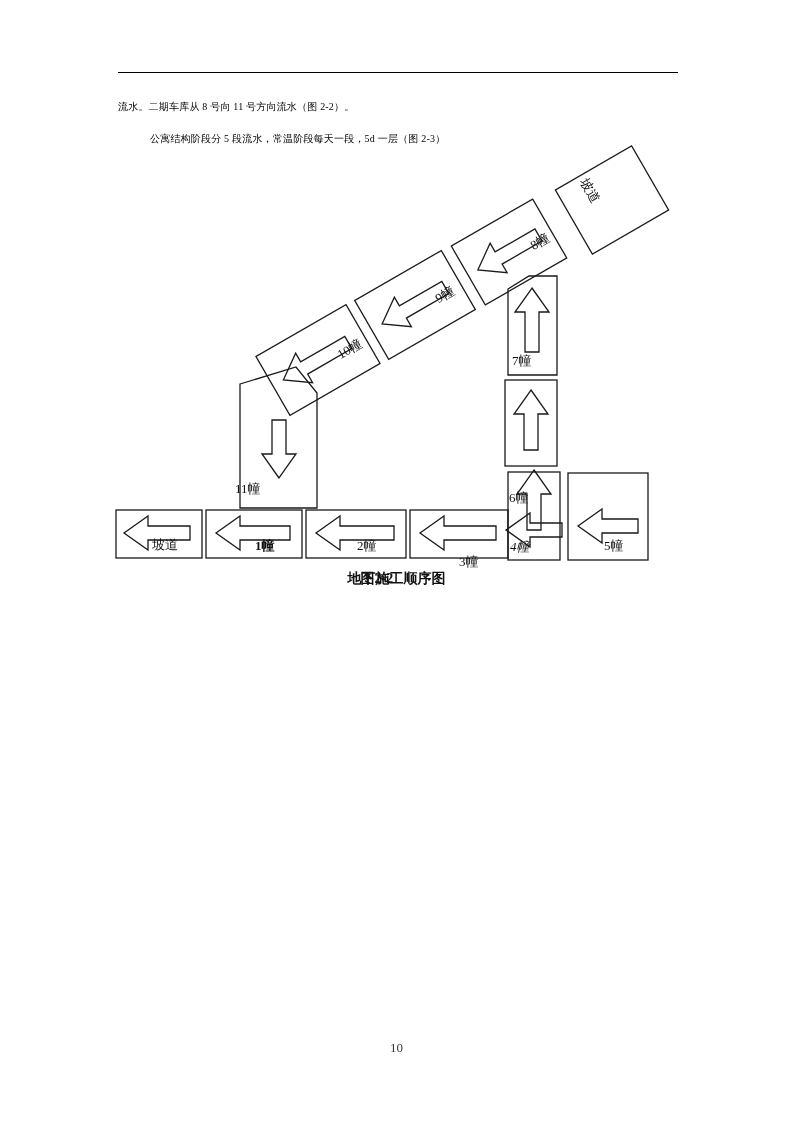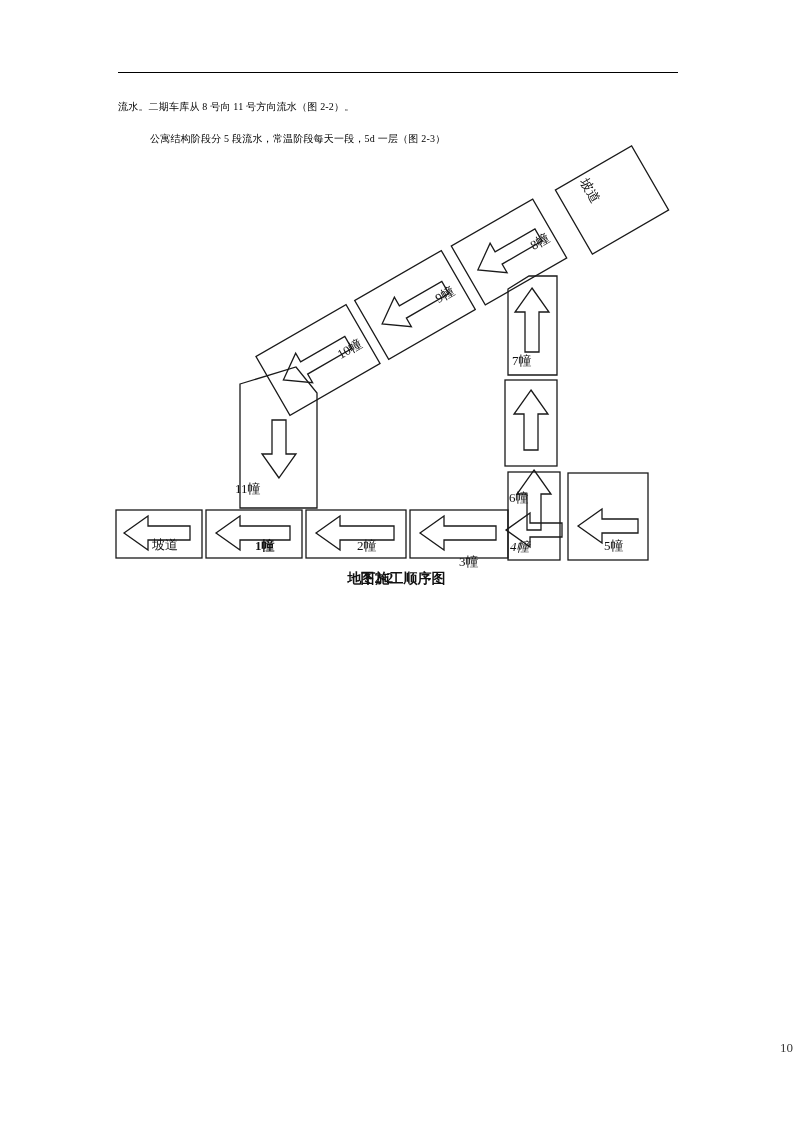--- a/index.html
+++ b/index.html
@@ -26,21 +26,21 @@
     line-height:30px;
     letter-spacing:0.2px;
     white-space:nowrap;
   }
   .para-1{left:118px;top:92px;}
   .para-2{left:150px;top:124px;}
 
   
   .page-number{
     position:absolute;left:0;top:1040px;width:793px;
-    text-align:right;font-size:13px;color:#3a3a3a;font-family:Liberation Serif, serif;
+    text-align:center;font-size:13px;color:#3a3a3a;font-family:Liberation Serif, serif;
   }
 
   
   .diagram{position:absolute;left:0;top:0;width:793px;height:620px;}
   .diagram svg{display:block;}
   .cap{
     position:absolute;left:0;top:570px;width:793px;
     text-align:center;font-size:14px;font-weight:700;
     color:#111;
   }

